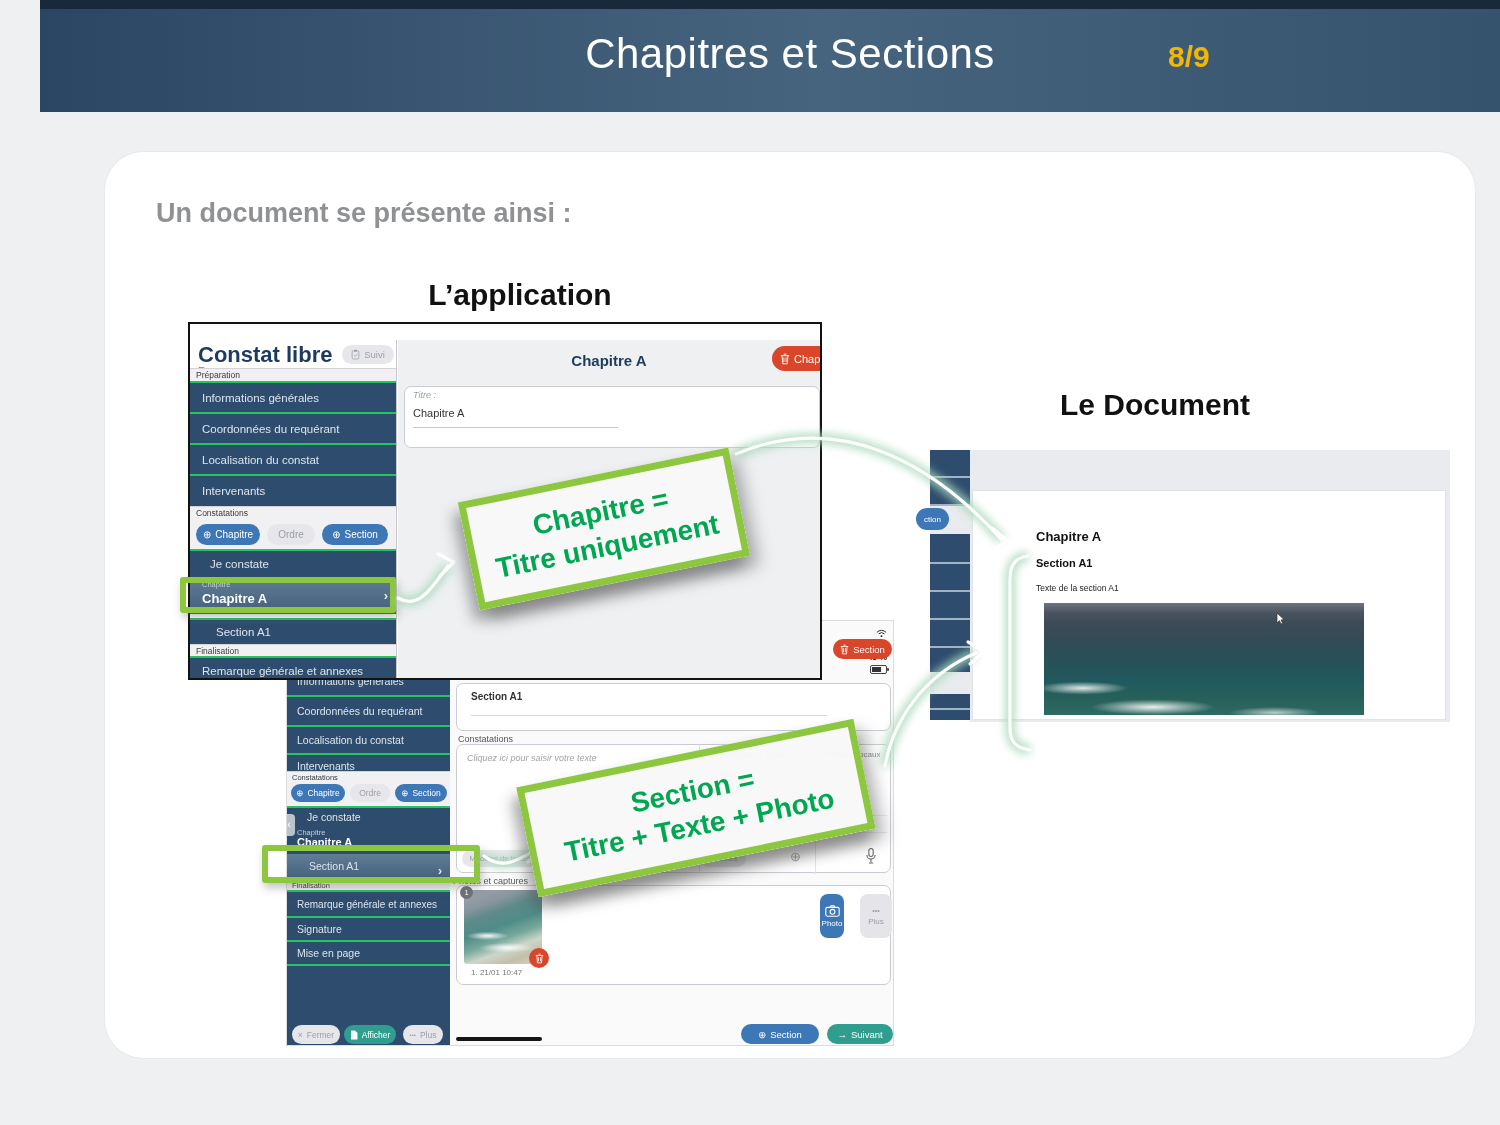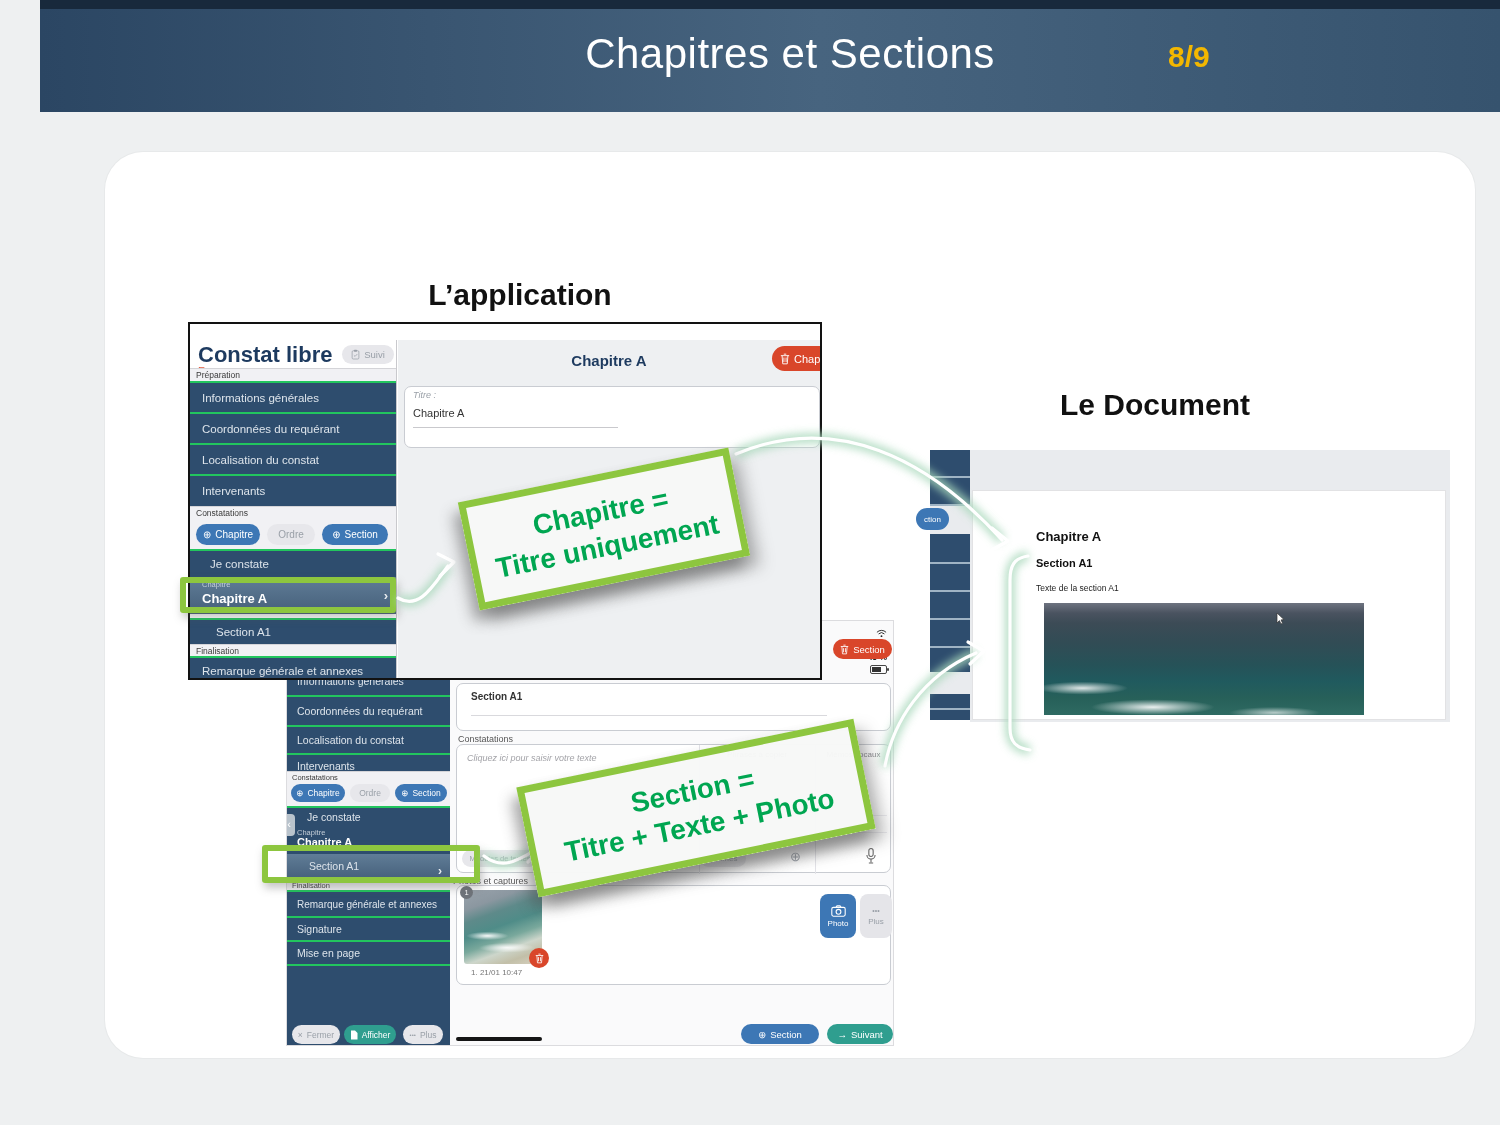--- a/index.html
+++ b/index.html
@@ -85,20 +85,21 @@
 
 <div id="stage">
 
   <div class="abs hdr">
     <div class="abs hdr-topstrip"></div>
     <div class="abs hdr-title">Chapitres et Sections</div>
     <div class="abs hdr-page">8/9</div>
   </div>
 
   <div class="abs card"></div>
+  <div class="abs intro">Un document se présente ainsi :</div>
   <div class="abs h-app">L’application</div>
   <div class="abs h-doc">Le Document</div>
 
   <div class="abs doc-sliver">
     <div class="sliver-sep" style="top:26px"></div>
       <div class="sliver-sep" style="top:54px"></div>
     <div class="sliver-light" style="top:56px;height:28px"></div>
     <div class="sliver-sep" style="top:112px"></div>
       <div class="sliver-sep" style="top:140px"></div>
     <div class="sliver-sep" style="top:168px"></div>
@@ -226,21 +227,21 @@
     <div class="abs" style="left:166px;top:255px;font-size:9px;color:#555;">Photos et captures</div>
     <div class="fieldbox" style="left:169px;top:264px;width:435px;height:100px;">
       <div class="thumb-photo" style="left:7px;top:4px;"></div>
       <div class="abs" style="left:3px;top:0;width:13px;height:13px;border-radius:50%;background:#6f747b;color:#fff;font-size:7.5px;text-align:center;line-height:13px;">1</div>
       <div class="abs" style="left:72px;top:62px;width:20px;height:20px;border-radius:50%;background:#d9462a;display:flex;align-items:center;justify-content:center;">
         <svg width="9" height="11" viewBox="0 0 12 14">
             <path d="M1 3h10M4.5 1.2h3M2.5 3l.8 9.8h5.4L9.5 3M4.7 5.2v5.5M7.3 5.2v5.5" stroke="#fff" fill="none" stroke-width="1.1"></path>
           </svg>
       </div>
       <div class="abs" style="left:14px;top:82px;font-size:8px;color:#777;">1.   21/01 10:47</div>
-      <div class="abs" style="left:363px;top:8px;width:36px;height:44px;border-radius:8px;background:#3d77b5;color:#fff;display:flex;flex-direction:column;align-items:center;justify-content:center;gap:2px;font-size:8px;">
+      <div class="abs" style="left:363px;top:8px;width:24px;height:44px;border-radius:8px;background:#3d77b5;color:#fff;display:flex;flex-direction:column;align-items:center;justify-content:center;gap:2px;font-size:8px;">
         <svg width="15" height="12" viewBox="0 0 15 12">
             <rect x="0.8" y="2.4" width="13.4" height="8.8" rx="1.6" fill="none" stroke="#fff" stroke-width="1.1"></rect>
             <path d="M5 2.4 L6 0.9 h3 L10 2.4" fill="none" stroke="#fff" stroke-width="1.1"></path>
             <circle cx="7.5" cy="6.8" r="2.4" fill="none" stroke="#fff" stroke-width="1.1"></circle>
           </svg>
         <span>Photo</span>
       </div>
       <div class="abs" style="left:403px;top:8px;width:32px;height:44px;border-radius:8px;background:#e5e5e9;color:#9aa0a8;display:flex;flex-direction:column;align-items:center;justify-content:center;gap:3px;font-size:8px;">
         <span style="font-size:7px;">•••</span>
         <span>Plus</span>

